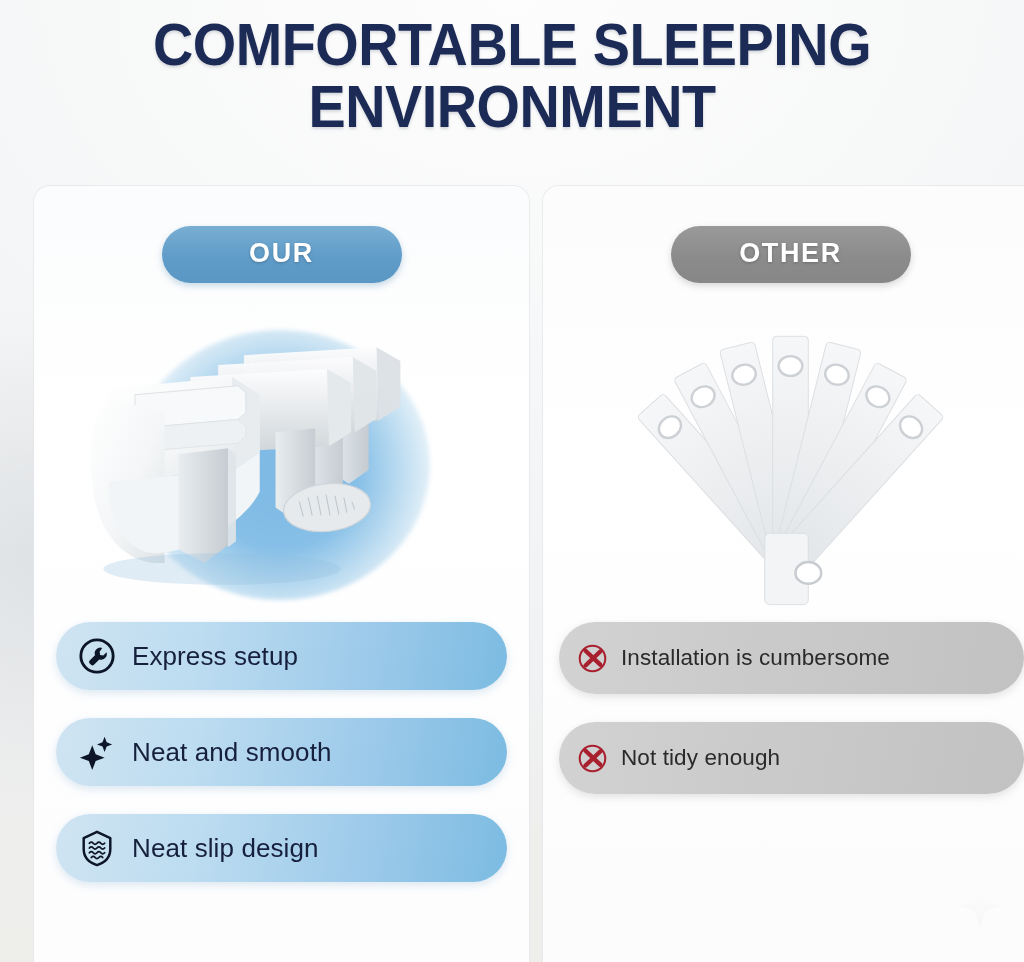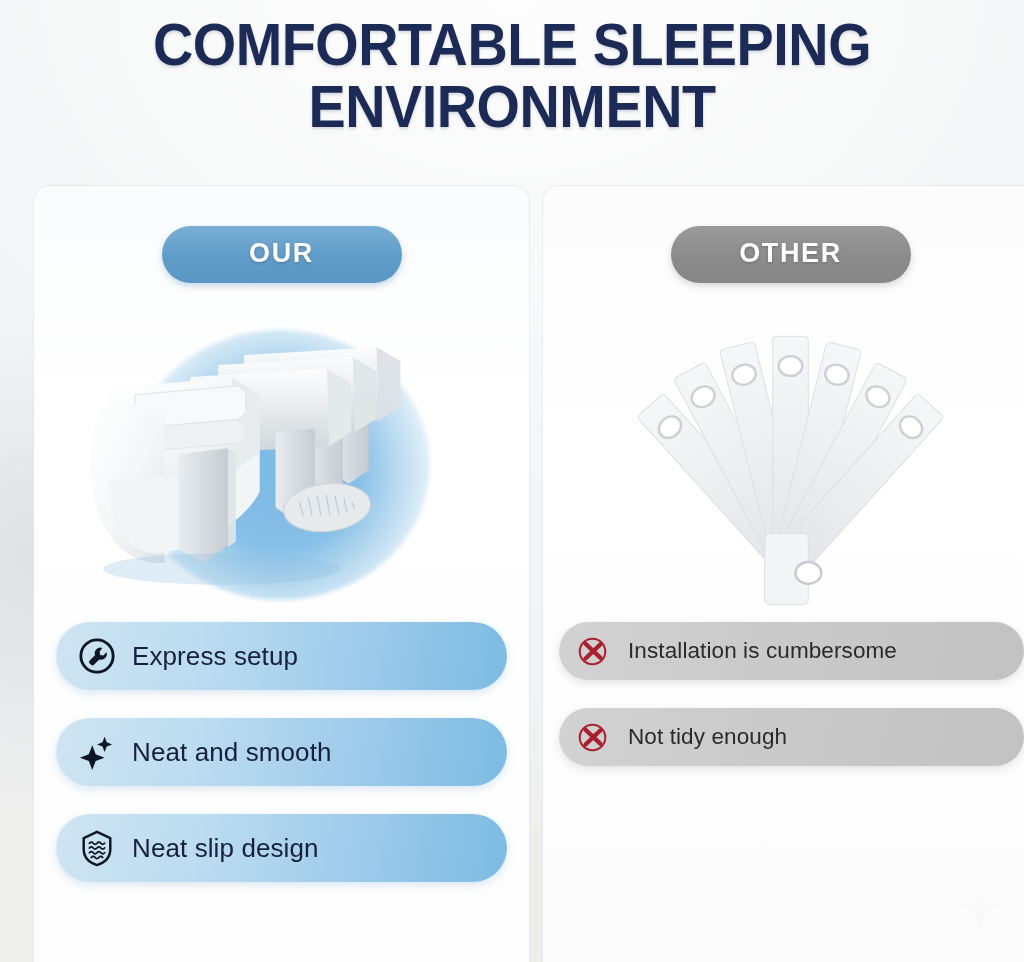--- a/index.html
+++ b/index.html
@@ -171,21 +171,21 @@
     color: #161f3c;
     font-size: 26px;
     letter-spacing: 0.1px;
     white-space: nowrap;
   }
   .pill.neg .txt {
     color: #2a2a2a;
     font-size: 22.5px;
   }
   .pill.neg .ico { width: 31px; height: 31px; }
-  .pill.neg { height: 58px; padding: 0 18px; gap: 20px; }
+  .pill.neg { height: 72px; padding: 0 18px; gap: 13px; }
 
   
   .watermark {
     position: absolute;
     right: 36px;
     bottom: 34px;
     width: 44px;
     height: 44px;
     opacity: 0.55;
     pointer-events: none;

